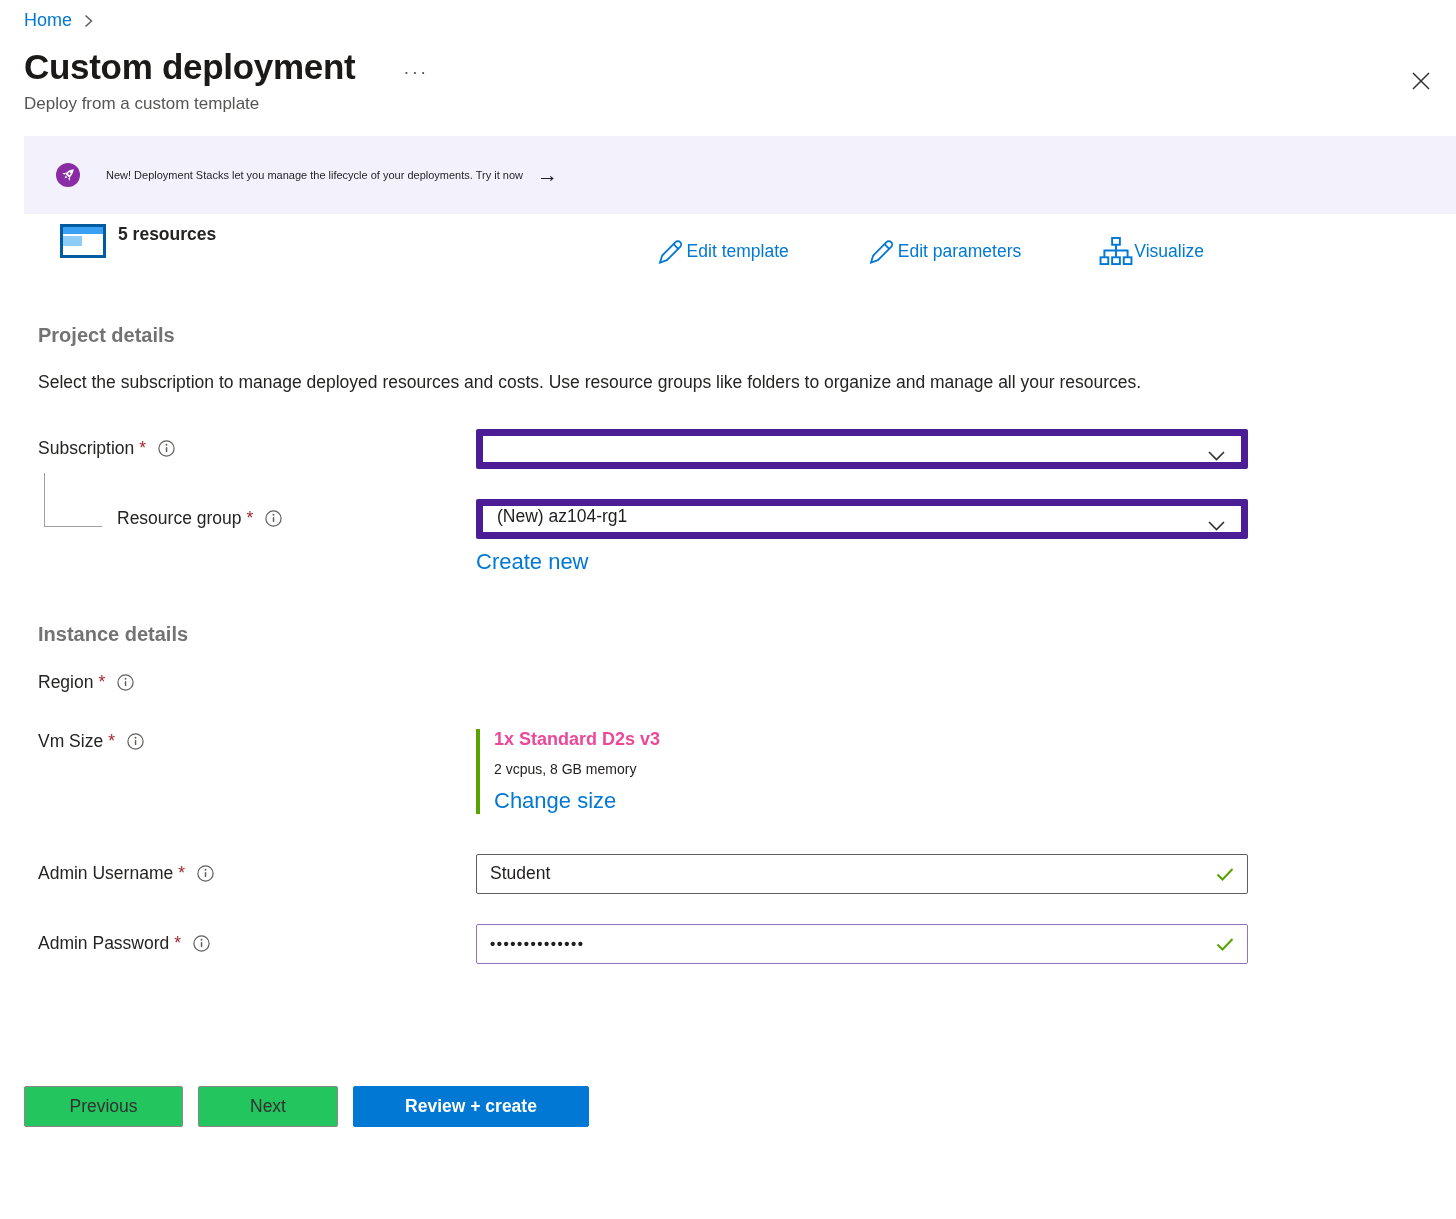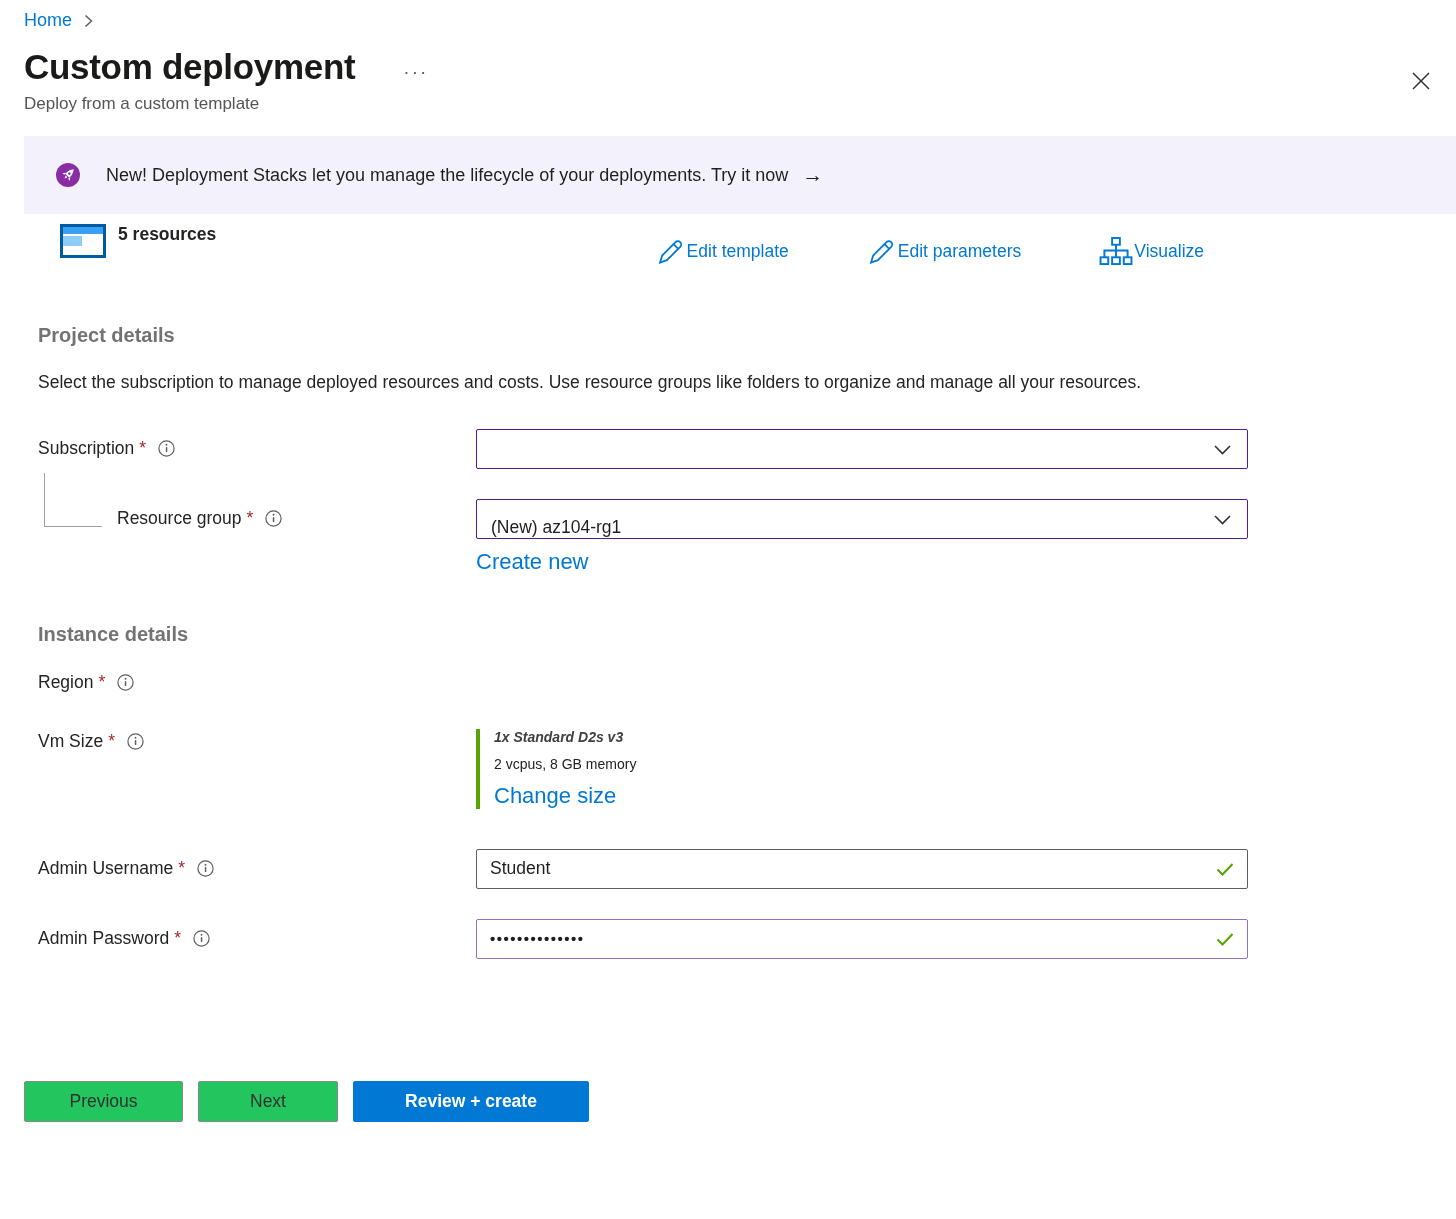--- a/index.html
+++ b/index.html
@@ -14,21 +14,21 @@
   
   .title-row { display: flex; align-items: center; padding-left: 24px; margin-top: 16px; }
   .page-title { margin: 0; font-size: 35px; font-weight: 600; color: #1b1a19; letter-spacing: -0.3px; }
   .menu-dots { margin-left: 48px; color: #605e5c; font-size: 19px; letter-spacing: 2px; cursor: pointer; line-height: 1; padding-top: 8px; }
   .close-btn { position: absolute; top: 66px; right: 20px; background: none; border: none; padding: 6px; cursor: pointer; }
   .subtitle { padding-left: 24px; margin-top: 7px; font-size: 17px; color: #565554; }
 
   
   .banner { margin: 22px 0 0 24px; width: calc(100% - 24px); height: 78px; background: #f3f2fc; display: flex; align-items: center; padding-left: 32px; }
   .rocket-badge { display: inline-flex; flex: 0 0 auto; }
-  .banner-text { margin-left: 26px; font-size: 18px; color: #201f1e; }
+  .banner-text { margin-left: 26px; font-size: 11px; color: #201f1e; }
   .banner-arrow { margin-left: 14px; font-size: 21px; color: #201f1e; text-decoration: none; cursor: pointer; }
 
   
   .template-bar { display: flex; align-items: flex-end; padding: 10px 0 6px 60px; }
   .resources-group { display: flex; gap: 12px; padding-bottom: 8px; font-weight: bold; }
   .resources-count { font-size: 17.5px; color: #252423; }
   .template-actions { margin-left: auto; margin-right: 252px; display: flex; gap: 78px; }
   .action-item { display: flex; flex-direction: row; align-items: center; gap: 1px; color: #0078d4; cursor: pointer; }
   .action-item span { font-size: 17.5px; }
 
@@ -40,33 +40,33 @@
   .form { margin-top: 8px; }
   .form-row { display: flex; align-items: center; padding-left: 38px; margin-top: 30px; position: relative; }
   .form-row.top-align { align-items: flex-start; }
   .label-cell { width: 438px; display: flex; align-items: center; flex: 0 0 438px; }
   .label-cell.indent { padding-left: 79px; }
   .field-label { font-size: 17.5px; color: #252423; }
   .req-mark { color: #a4262c; margin-left: 5px; font-size: 17.5px; }
   .info-icon { margin-left: 12px; display: inline-flex; cursor: pointer; }
   .control-cell { width: 772px; flex: 0 0 772px; }
 
-  .dropdown { height: 40px; border: 1px solid #4c1d95; border-radius: 2px; background: #fff; display: flex; align-items: flex-end; padding: 0 44px 0 14px; position: relative; cursor: pointer; font-size: 17.5px; color: #201f1e; }
+  .dropdown { height: 40px; border: 7px solid #4c1d95; border-radius: 2px; background: #fff; display: flex; align-items: flex-start; padding: 0 44px 0 14px; position: relative; cursor: pointer; font-size: 17.5px; color: #201f1e; }
   .dd-chevron { position: absolute; right: 16px; top: 15px; }
 
   .tree-connector { position: absolute; left: 44px; top: -26px; width: 58px; height: 54px; border-left: 1px solid #a19f9d; border-bottom: 1px solid #a19f9d; }
 
   .link-row { padding-left: 476px; margin-top: 10px; }
   .blue-link { color: #0078d4; font-size: 22px; text-decoration: none; cursor: pointer; }
 
   .instance-heading { margin-top: 48px; }
 
   
   .vm-block { border-left: 4px solid #57a300; padding-left: 14px; }
-  .vm-title { font-size: 14px; font-weight: 700; color: #404040; font-style: italic; }
+  .vm-title { font-size: 18px; font-weight: 700; color: #ec4899; }
   .vm-specs { margin-top: 11px; font-size: 14px; color: #252423; }
   .vm-link-row { margin-top: 11px; }
 
   
   .input-wrap { position: relative; width: 772px; }
   .text-input { width: 100%; height: 40px; border: 1px solid #605e5c; border-radius: 2px; font-size: 17.5px; padding: 0 44px 0 13px; font-family: "Liberation Sans", sans-serif; color: #201f1e; outline: none; background: #fff; }
   .text-input.password { border-color: #9372c2; font-size: 15px; letter-spacing: 1.5px; font-weight: bold; }
   .valid-check { position: absolute; right: 14px; top: 14px; }
 
   

